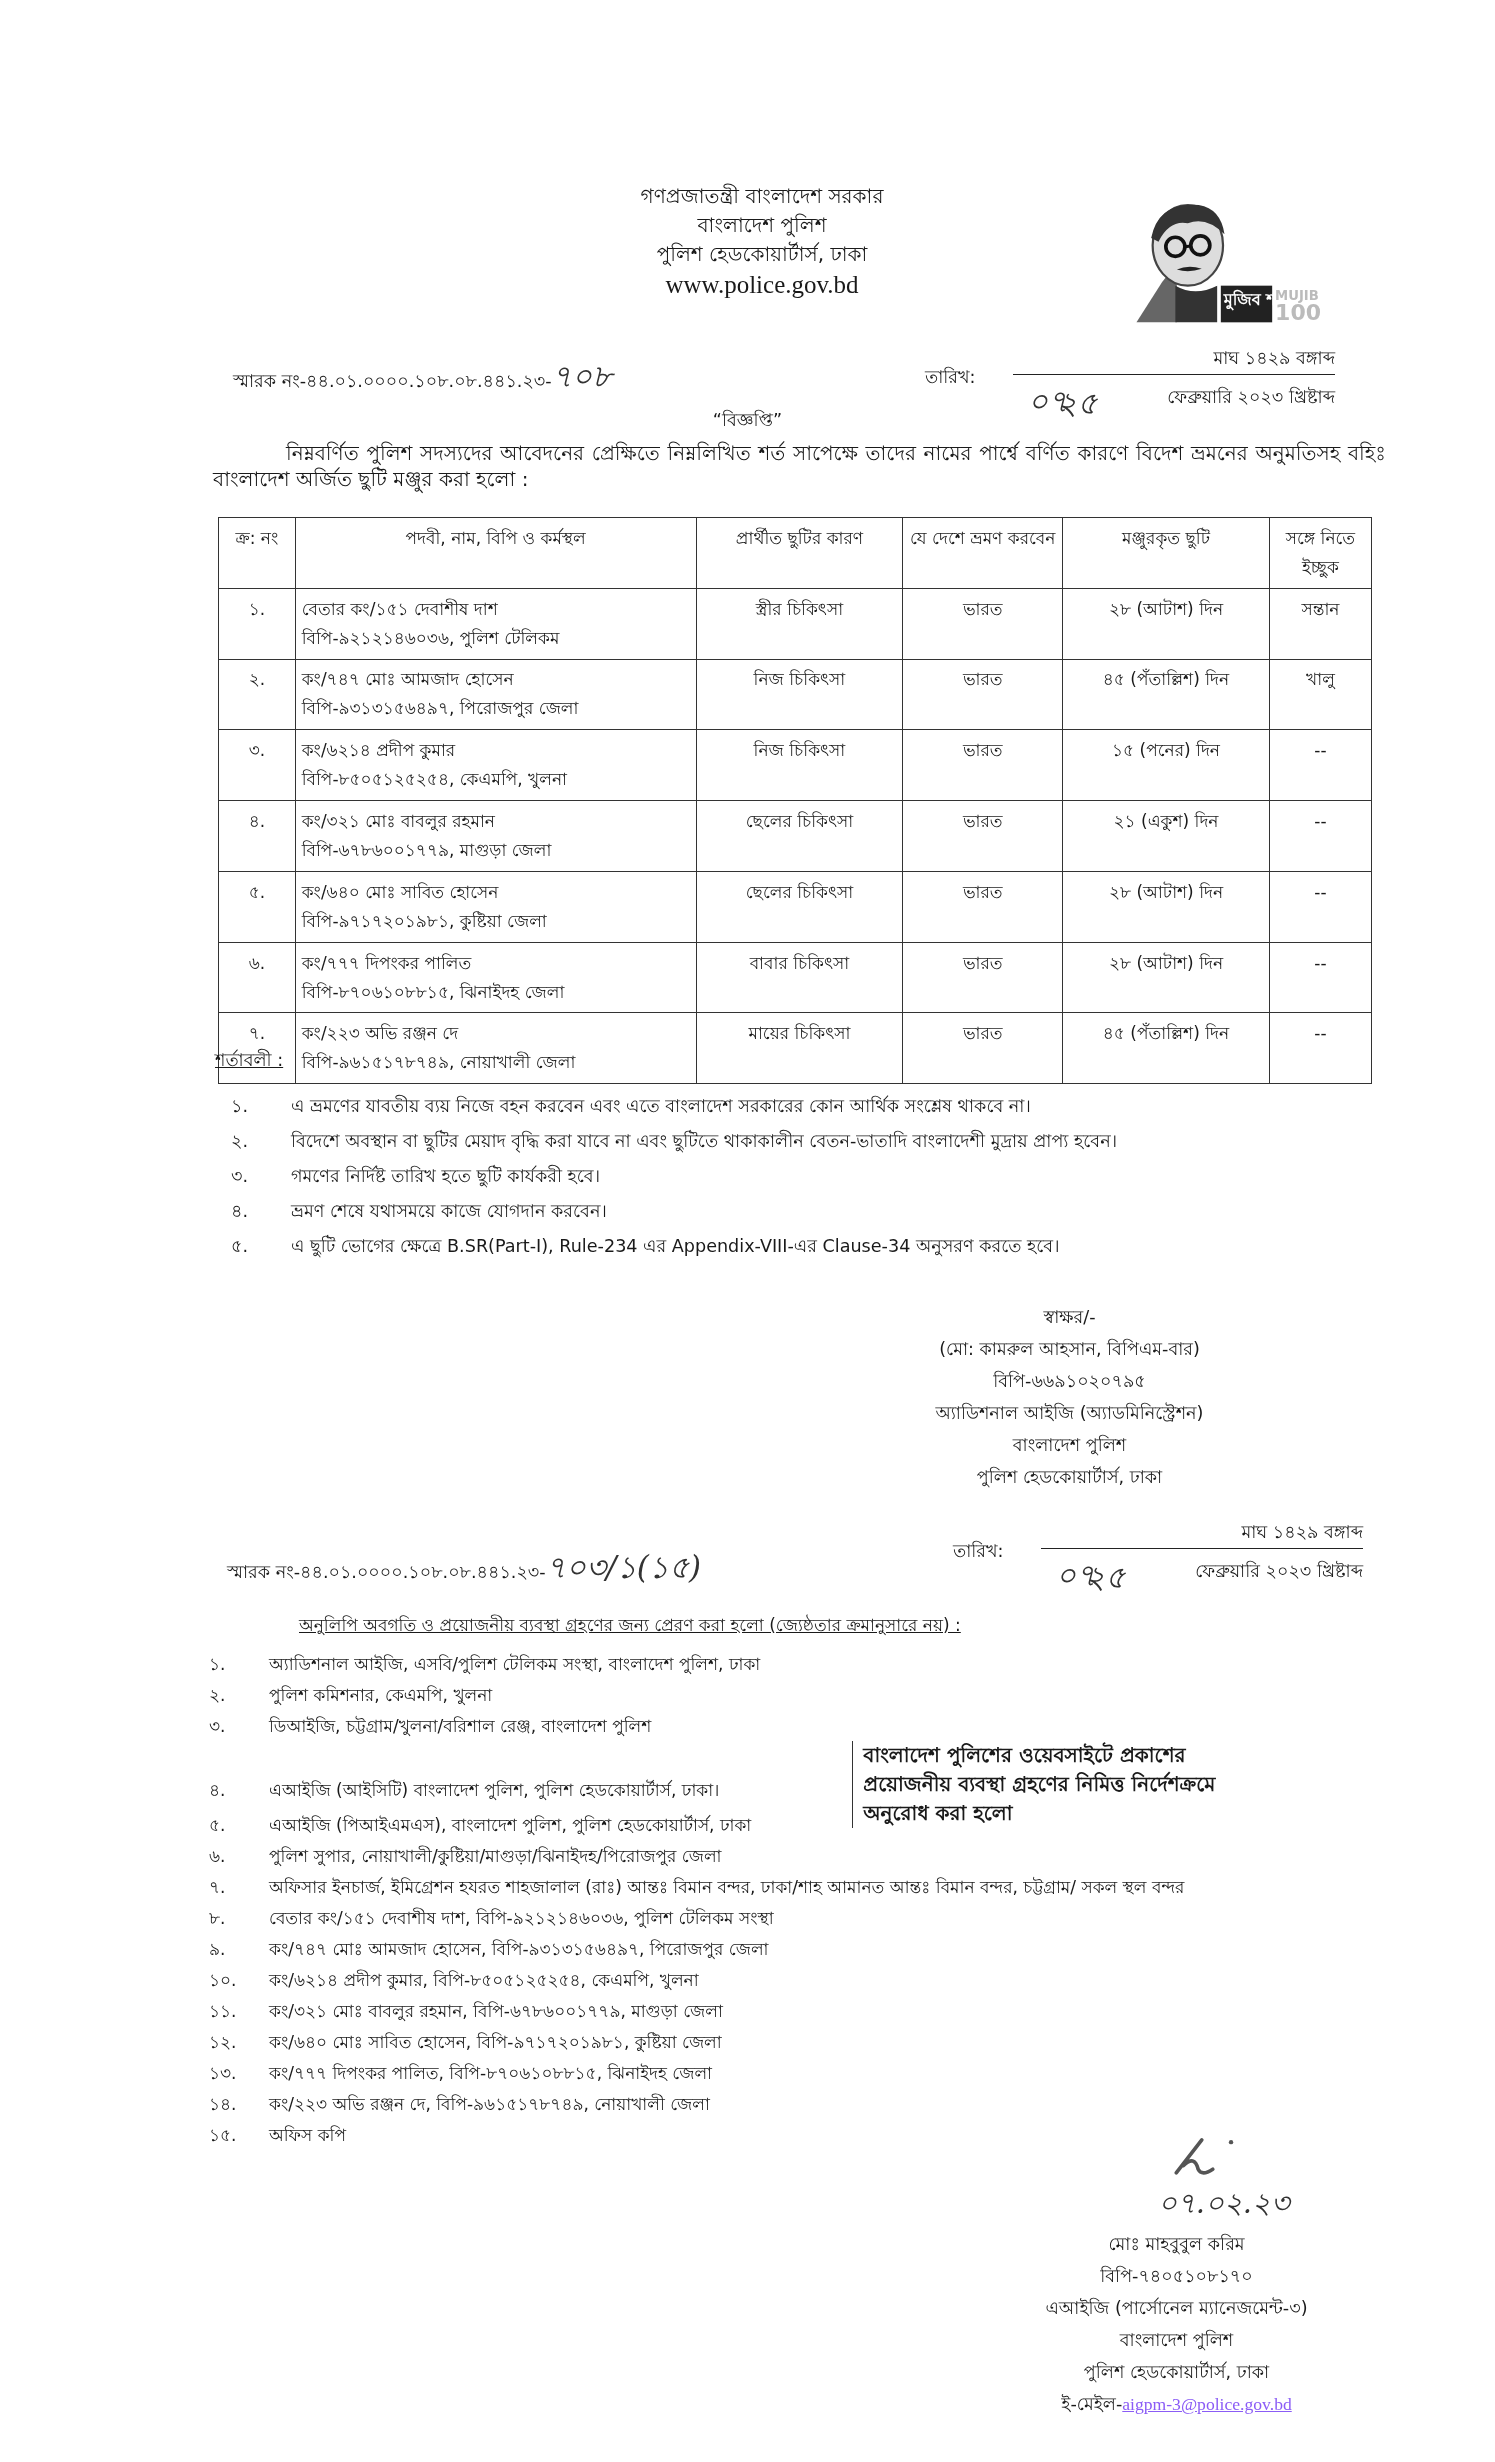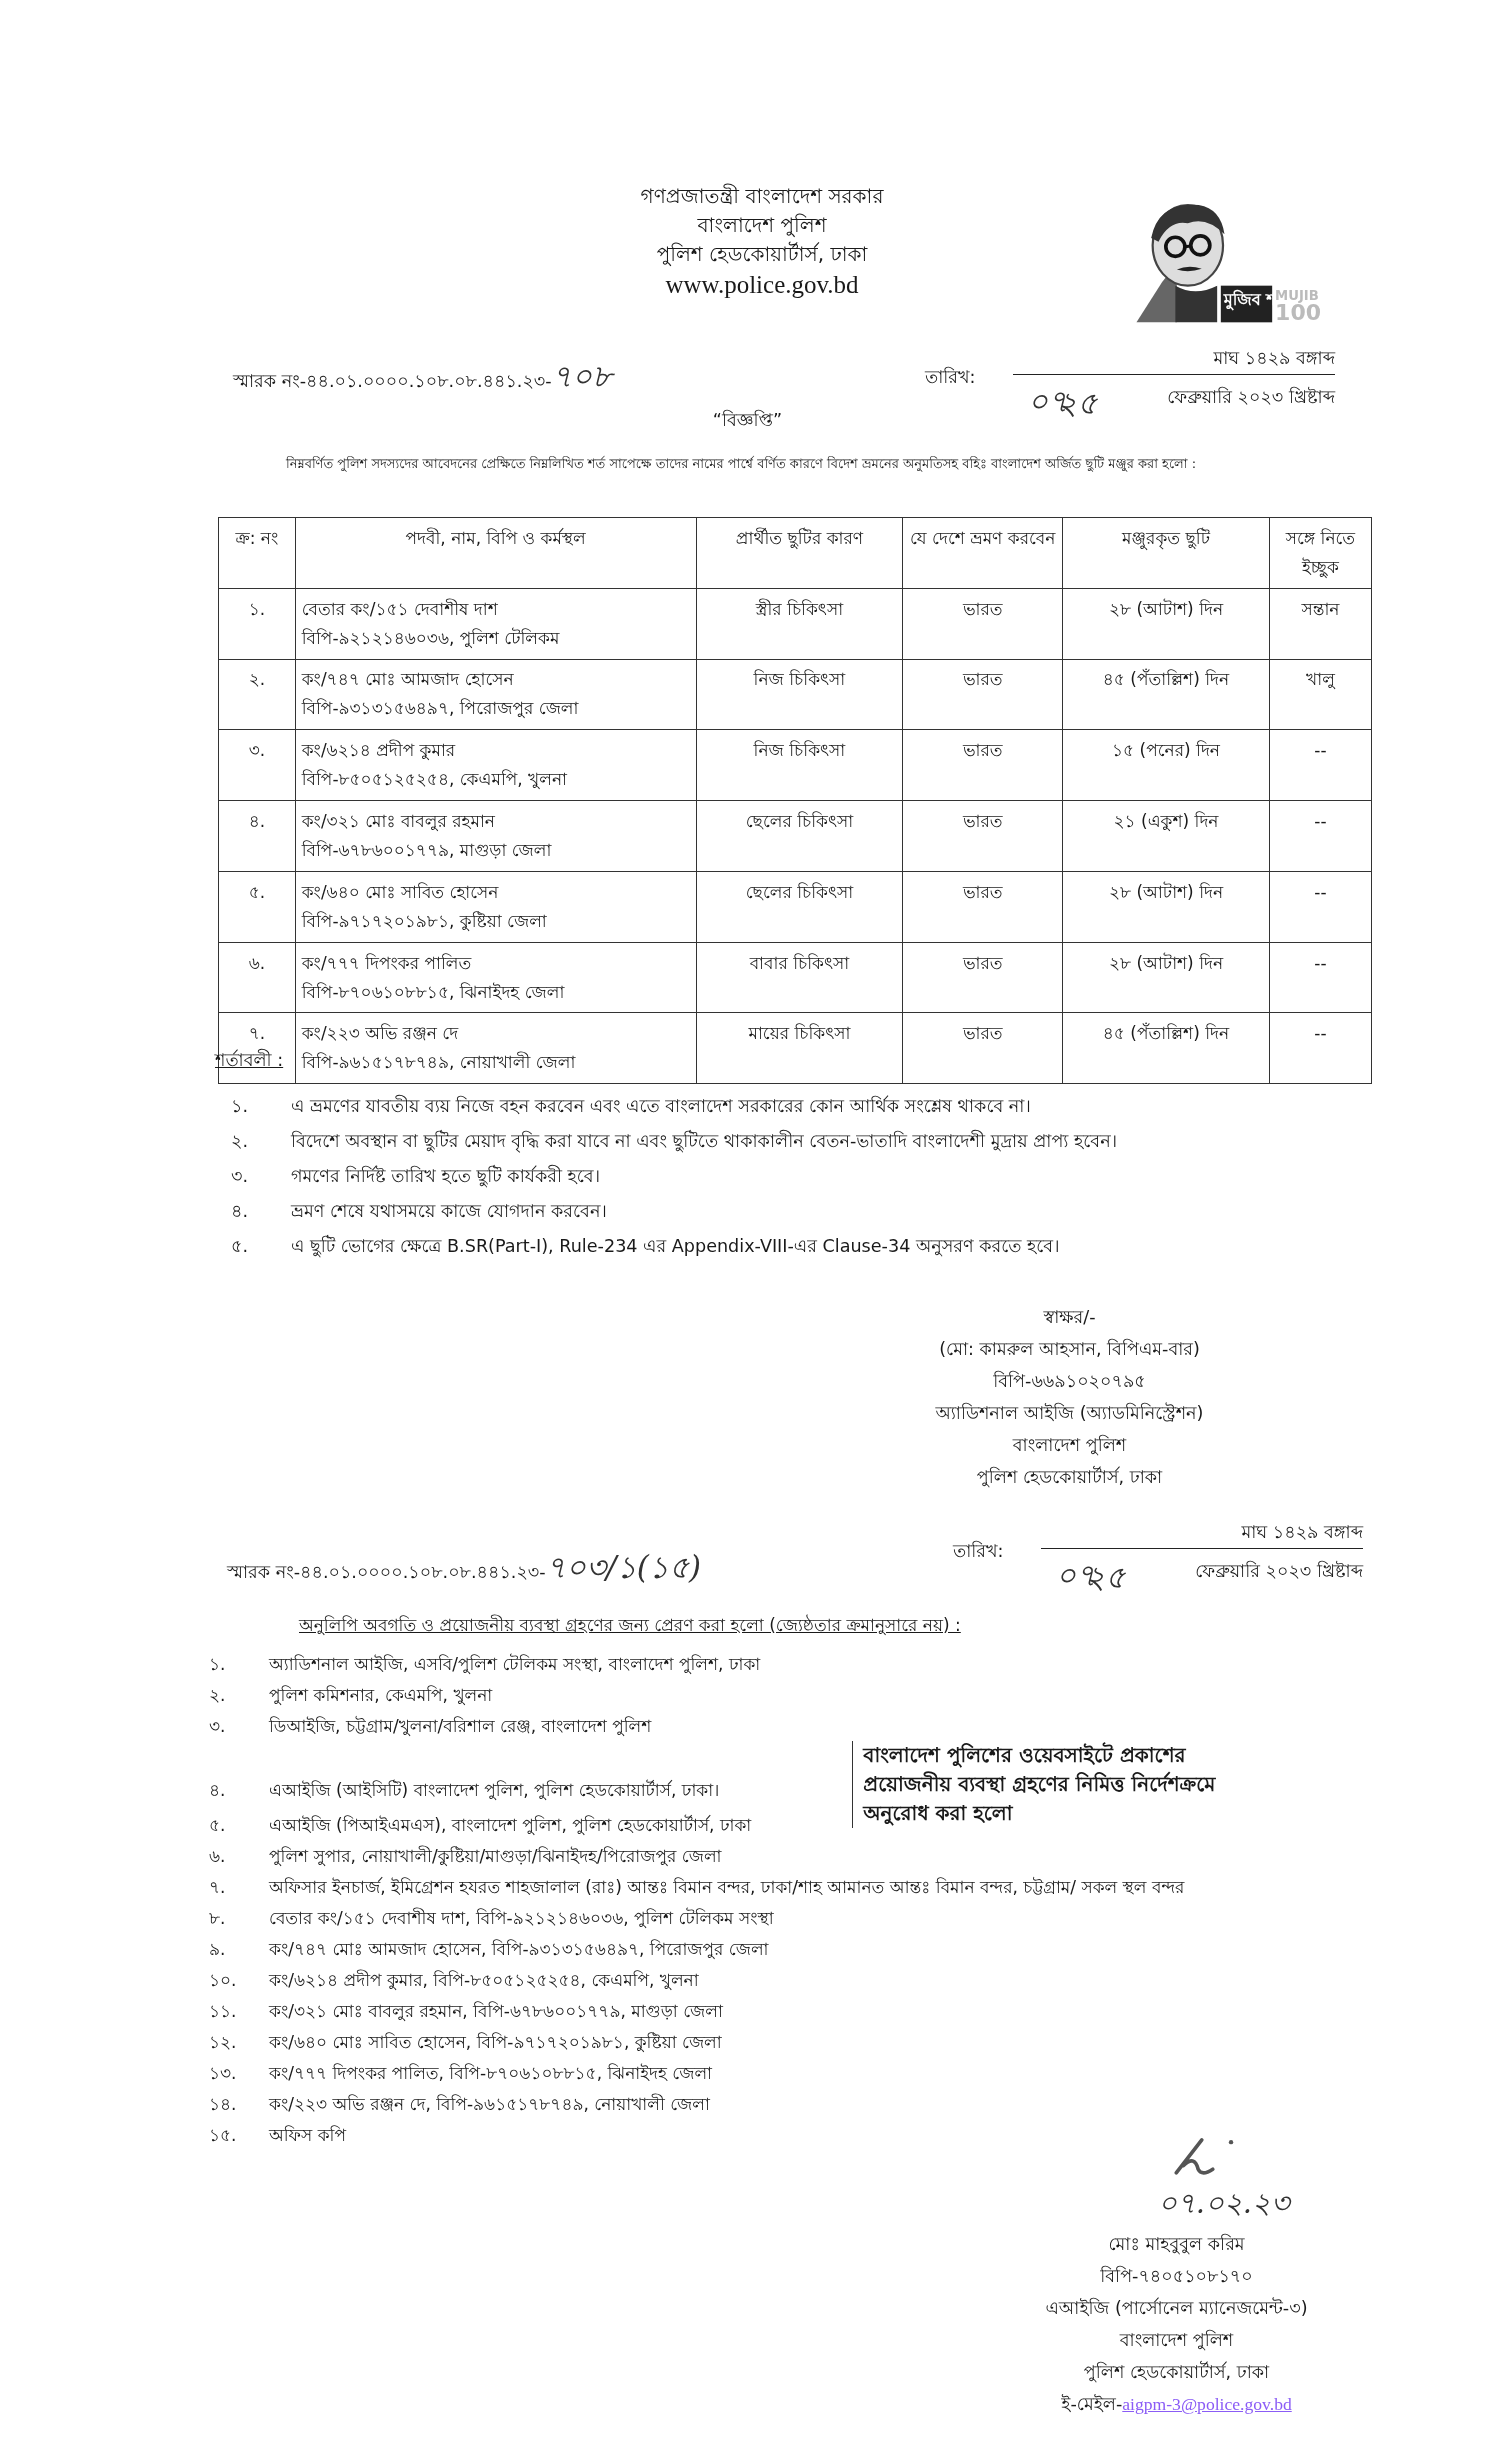--- a/index.html
+++ b/index.html
@@ -18,21 +18,21 @@
     .hand { font-family: "DejaVu Serif", serif; font-style: italic; font-size: 31px; color: #333; }
     .date-block { width: 410px; height: 81px; }
     .date-label { position: absolute; left: 0; top: 25px; font-size: 17.6px; }
     .date-top { position: absolute; left: 88px; top: 0; width: 322px; height: 35px; border-bottom: 1.5px solid #222; }
     .date-top .dnum { position: absolute; left: 44px; top: -2.9px; margin-top: 43px; }
     .date-top .dtext { position: absolute; right: 0; top: 5.9px; font-size: 17.6px; }
     .date-bot { position: absolute; left: 88px; top: 38px; width: 322px; height: 41px; text-align: center; }
     .date-bot .dnum { position: absolute; left: 14.7px; top: 0; }
     .date-bot .dtext { position: absolute; right: 0; top: 7.3px; font-size: 17.6px; }
     .title { left: 0; width: 1495px; top: 407px; text-align: center; font-size: 17.6px; }
-    .para { left: 213px; top: 440px; width: 1173px; font-size: 13px; line-height: 48px; text-indent: 73px; text-align: justify; }
+    .para { left: 213px; top: 440px; width: 1173px; font-size: 20px; line-height: 26px; text-indent: 73px; text-align: justify; }
     
     table.leave { position: absolute; left: 218px; top: 517px; width: 1154px; border-collapse: collapse; font-size: 17px; padding-left: 36px; }
     table.leave th, table.leave td { border: 1.5px solid #333; vertical-align: top; padding: 5.9px 5.9px; line-height: 29px; }
     table.leave th { font-weight: normal; text-align: center; height: 57px; }
     table.leave td { height: 53px; }
     td.c { text-align: center; }
     td.sl { text-align: center; width: 64px; }
     
     .cond-h { left: 215px; top: 1047px; font-size: 17.6px; text-decoration: underline; }
     .cond { left: 231px; top: 1090px; width: 1099px; font-size: 17.6px; }

